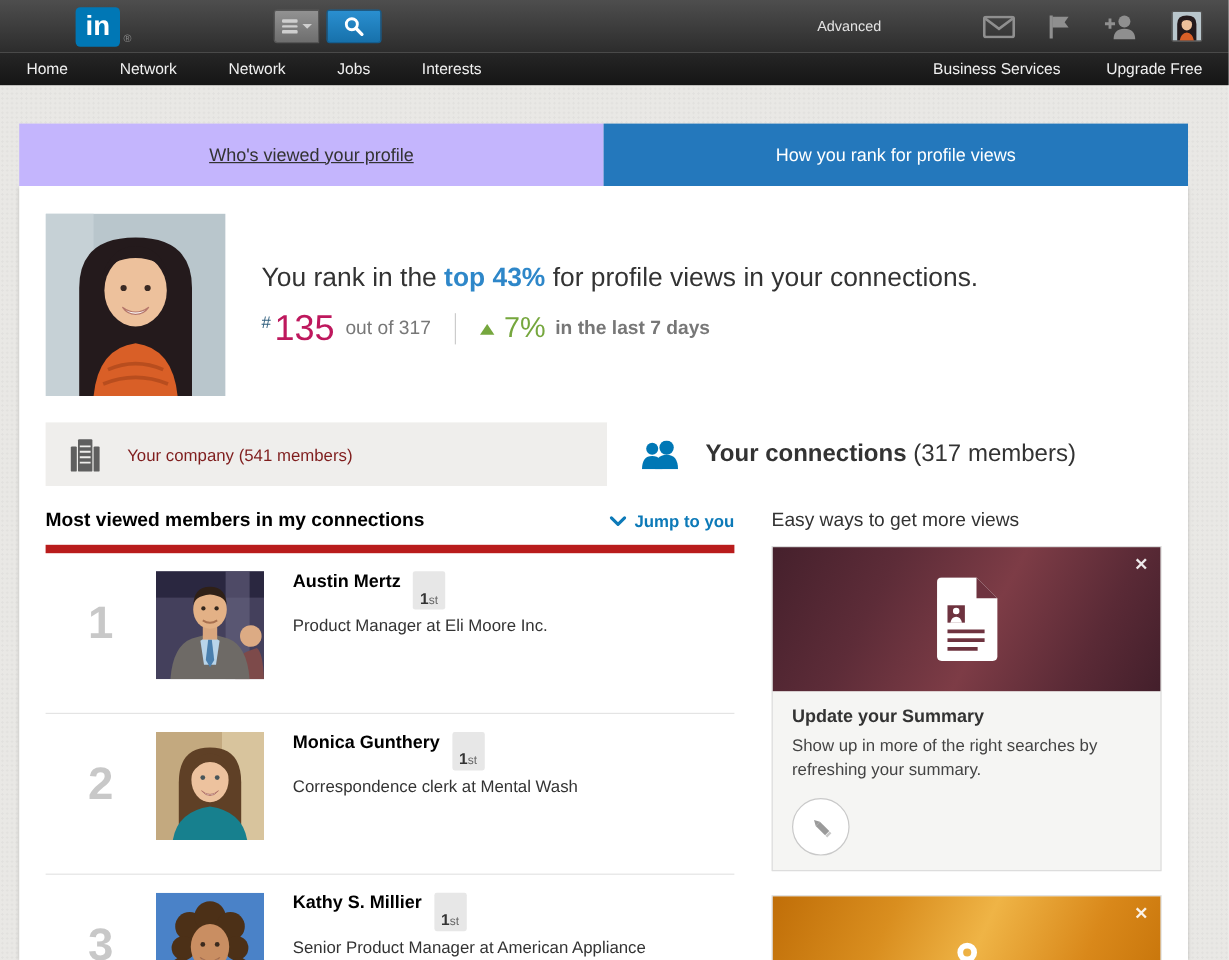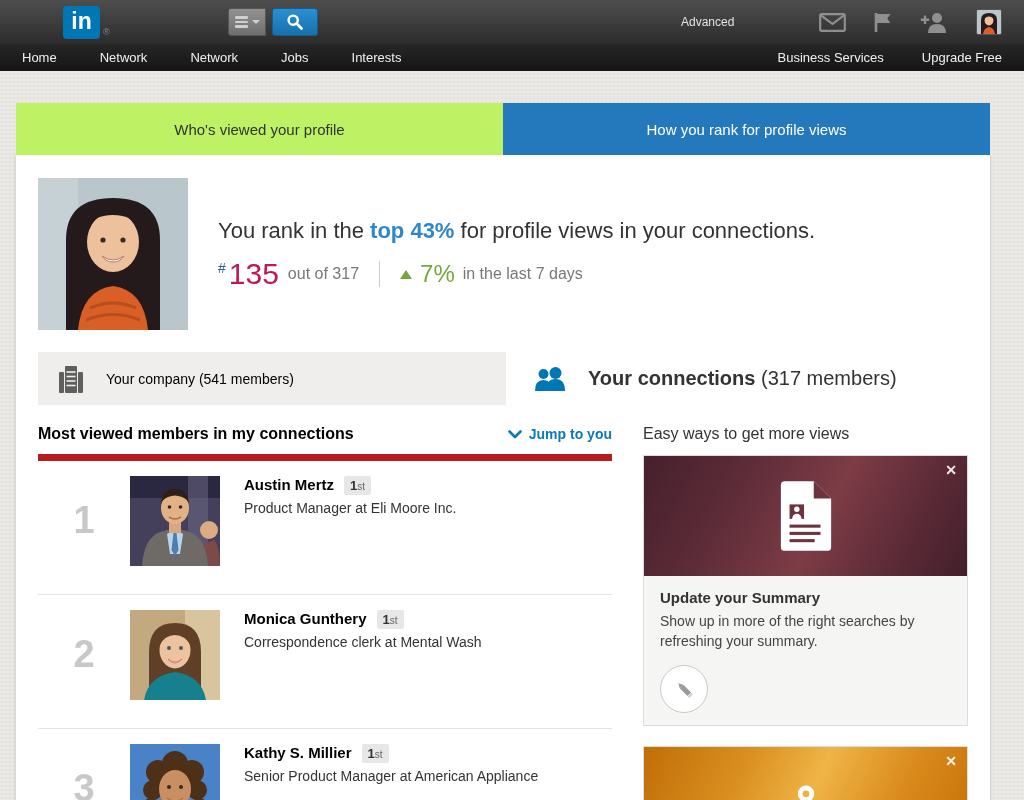--- a/index.html
+++ b/index.html
@@ -35,64 +35,64 @@
   .mainnav { height: 27px; background: linear-gradient(180deg,#262626,#151515); display:flex; align-items:center;
              font-size: 13px; color:#f0f0f0; padding: 0 22px; }
   .mainnav .nav-left { display:flex; gap: 43px; }
   .mainnav .nav-right { margin-left:auto; display:flex; gap: 38px; }
   .mainnav span { cursor:pointer; }
 
   
   .page-body { padding: 32px 34px 0 16px; }
   .tabbar { display:flex; height: 52px; }
   .tab { flex: 1; display:flex; align-items:center; justify-content:center; font-size: 15px; cursor:pointer; }
-  .tab-inactive { background:#bef264; color:#333; }
+  .tab-inactive { background:#c4b5fd; color:#333;text-decoration:underline; }
   .tab-active { background:#2478bc; color:#fff; }
 
   .panel { background:#fff; height: 645px; box-shadow: 0 1px 3px rgba(0,0,0,.18); overflow:hidden; }
 
   
   .hero { display:flex; padding: 23px 22px 22px; }
   .hero-photo { width: 150px; height: 152px; flex: none; }
   .hero-text { margin-left: 30px; padding-top: 40px; }
   .headline { font-size: 22px; color:#333; font-weight: normal; }
   .headline .hl { font-weight: bold; color:#2e87c9; }
   .rankline { margin-top: 15px; display:flex; align-items:center; color:#777; }
   .hash { color:#33617f; font-size: 14px; align-self:flex-start; margin-top: 1px; }
   .rank-num { font-size: 30px; color:#be185d; margin: 0 9px 0 3px; line-height: 30px; }
   .outof { font-size: 16px; }
   .vdiv { width: 1px; height: 26px; background:#ccc; margin: 0 20px; }
   .tri-up { width:0; height:0; border-left:6px solid transparent; border-right:6px solid transparent; border-bottom:9px solid #76a73e; }
   .trend-val { font-size: 24px; color:#76a73e; margin: 0 8px; }
-  .trend-label { font-size: 16px; }
+  .trend-label { font-size: 16px; font-weight: bold; }
 
   
   .scope { display:flex; margin: 0 22px; height: 53px; }
   .scope-item { display:flex; align-items:center; cursor:pointer; }
   .scope-company { width: 468px; background:#efeeec; padding-left: 18px; }
-  .scope-company .scope-label { margin-left: 20px; font-size: 14px; color:#000000; }
+  .scope-company .scope-label { margin-left: 20px; font-size: 14px; color:#7f1d1d; }
   .scope-connections { flex: 1; background:#fff; padding-left: 28px; }
   .scope-connections .scope-label { margin-left: 22px; font-size: 20px; color:#333; font-weight: bold; }
   .scope-count { font-weight: normal; }
 
   
   .cols { display:flex; margin: 20px 22px 0; }
   .leftcol { width: 574px; }
   .list-head { display:flex; justify-content:space-between; align-items:center; padding-bottom: 11px; border-bottom: 7px solid #b91c1c; }
   .list-title { font-size: 16px; font-weight: bold; color:#000; }
   .jump { display:flex; align-items:center; gap: 7px; color:#0d7ab8; font-weight:bold; font-size: 14px; cursor:pointer; }
 
   .member { display:flex; padding: 13px 0 28px; border-bottom: 1px solid #e4e4e4; }
   .member:last-child { border-bottom: none; }
   .m-rank { width: 92px; display:flex; align-items:center; justify-content:center; font-size: 38px; font-weight: bold; color:#c8c8c8; }
   .m-photo { width: 90px; height: 90px; margin-top: 2px; flex:none; cursor:pointer; }
   .m-info { margin-left: 24px; padding-top: 2px; }
   .m-name-row { display:flex; align-items:flex-start; gap: 10px; }
   .m-name { font-size: 15px; font-weight: bold; color:#000; cursor:pointer; }
-  .badge { background:#e7e7e7; border-radius: 2px; padding: 2px 6px 2px; font-size: 13px; font-weight:bold; color:#333; }
+  .badge { background:#e7e7e7; border-radius: 2px; padding: 15px 6px 2px; font-size: 13px; font-weight:bold; color:#333; }
   .badge .sfx { font-size: 10px; font-weight: normal; color:#666; }
   .m-headline { font-size: 14px; color:#333; margin-top: 5px; }
 
   
   .rightcol { width: 325px; margin-left: 31px; }
   .side-title { font-size: 16px; color:#333; margin: 0 0 12px; font-weight: normal; }
   .promo-card { border: 1px solid #ddd; background:#f5f5f3; }
   .banner { height: 120px; position: relative; display:flex; align-items:center; justify-content:center; }
   .banner-maroon { background: linear-gradient(118deg,#45202c 0%,#5d2c38 28%,#7d3c46 55%,#5a2a36 80%,#431f2b 100%); }
   .banner-orange { background: linear-gradient(115deg,#c06e08 0%,#d98e1f 28%,#efb446 50%,#d9881a 75%,#c26f06 100%); }

